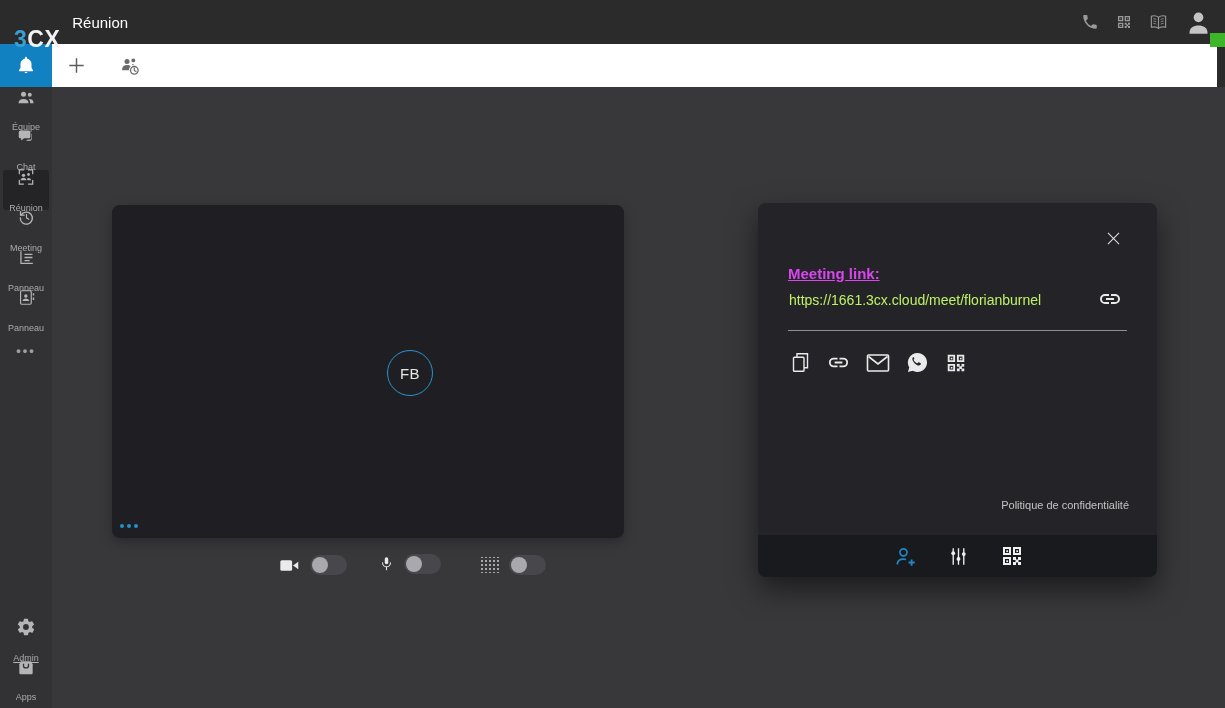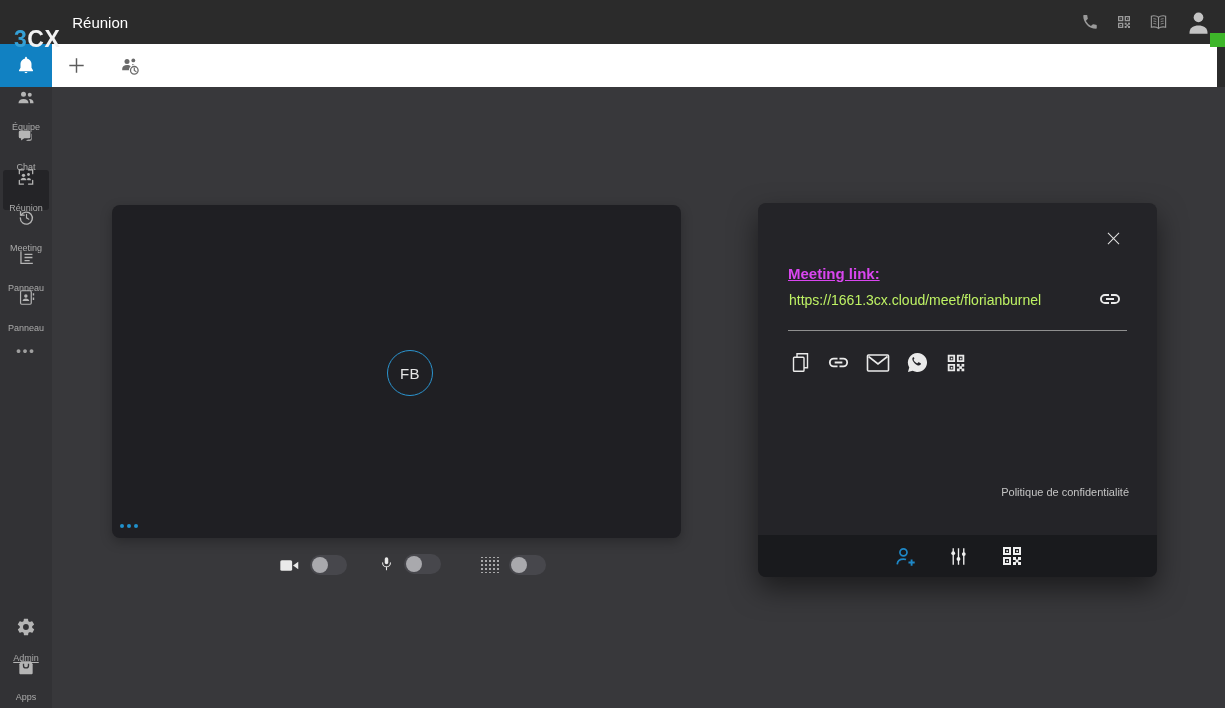--- a/index.html
+++ b/index.html
@@ -29,40 +29,40 @@
   .sidebar { position:absolute; left:0; top:87px; width:52px; height:621px; background:#323235; display:flex; flex-direction:column; padding-top:3px; padding-bottom:8px; z-index:1; }
   .nav-item { height:40px; display:flex; flex-direction:column; align-items:center; justify-content:center; gap:16px; color:#b5b5b5; cursor:pointer; }
   .nav-item .nav-lbl { font-size:9px; color:#ababab; line-height:10px; }
   .nav-item.selected { background:#242427; border-radius:3px; width:46px; margin:0 auto; }
   .nav-more { height:40px; display:flex; align-items:center; justify-content:center; color:#9f9f9f; cursor:pointer; letter-spacing:2px; font-size:13px; font-weight:bold; }
   .nav-bottom { margin-top:auto;text-decoration:underline; }
 
   
   .main { position:absolute; left:52px; top:87px; width:1173px; height:621px; background:#38383b; }
 
-  .video-panel { position:absolute; left:60px; top:118px; width:569px; height:333px; background:#1f1f23; border-radius:8px; box-shadow:0 4px 12px rgba(0,0,0,0.25); }
+  .video-panel { position:absolute; left:60px; top:118px; width:512px; height:333px; background:#1f1f23; border-radius:8px; box-shadow:0 4px 12px rgba(0,0,0,0.25); }
   .fb-circle { position:absolute; left:275px; top:145px; width:46px; height:46px; border:1px solid #2b94cf; border-radius:50%; display:flex; align-items:center; justify-content:center; color:#e6e6e6; font-size:15px; letter-spacing:0.5px; }
   .video-dots { position:absolute; left:8px; top:319px; display:flex; gap:3px; cursor:pointer; }
   .video-dots i { width:4px; height:4px; border-radius:50%; background:#2191cc; }
 
   .toggle-group { position:absolute; display:flex; align-items:center; gap:10px; }
   .tg-ic { color:#eaeaea; }
   .switch { width:37px; height:20px; border-radius:10px; background:#47474c; position:relative; cursor:pointer; }
   .switch .knob { position:absolute; left:2px; top:2px; width:16px; height:16px; border-radius:50%; background:#a9a9ad; }
 
   
   .share-panel { position:absolute; left:706px; top:116px; width:399px; height:374px; background:#242428; border-radius:8px; box-shadow:0 12px 28px rgba(0,0,0,0.5); }
   .close-btn { position:absolute; top:26px; left:346px; color:#e0e0e0; cursor:pointer; }
   .ml-label { position:absolute; left:30px; top:62px; color:#d946ef; font-size:15px; font-weight:bold;text-decoration:underline; }
   .ml-url { position:absolute; left:31px; top:89px; color:#bef264; font-size:14px; }
   .ml-copy { position:absolute; left:340px; top:84px; color:#eaeaea; cursor:pointer; }
   .ml-divider { position:absolute; left:30px; top:127px; width:339px; height:1px; background:#8f8f8f; }
   .share-row { position:absolute; left:32px; top:148px; display:flex; gap:16px; align-items:center; }
   .share-row .sh-ic { color:#eaeaea; cursor:pointer; }
-  .privacy { position:absolute; right:28px; top:283px; color:#c4c4c4; font-size:11px; cursor:pointer;text-align:center; }
+  .privacy { position:absolute; right:28px; top:296px; color:#c4c4c4; font-size:11px; cursor:pointer;text-align:center; }
   .panel-strip { position:absolute; left:0; bottom:0; width:399px; height:42px; background:#191a1d; border-radius:0 0 8px 8px; display:flex; align-items:center; justify-content:center; gap:30px; }
   .strip-ic { color:#f0f0f0; cursor:pointer; }
   .strip-ic.active { color:#1e88c7; }
 
   .blur-dots { width:18px; height:16px; background-image:radial-gradient(#bdbdbd 1px, transparent 1.4px); background-size:4px 4px; background-position:center; opacity:0.85; }
 </style>
 </head>
 <body>
 
 <div class="topbar">

